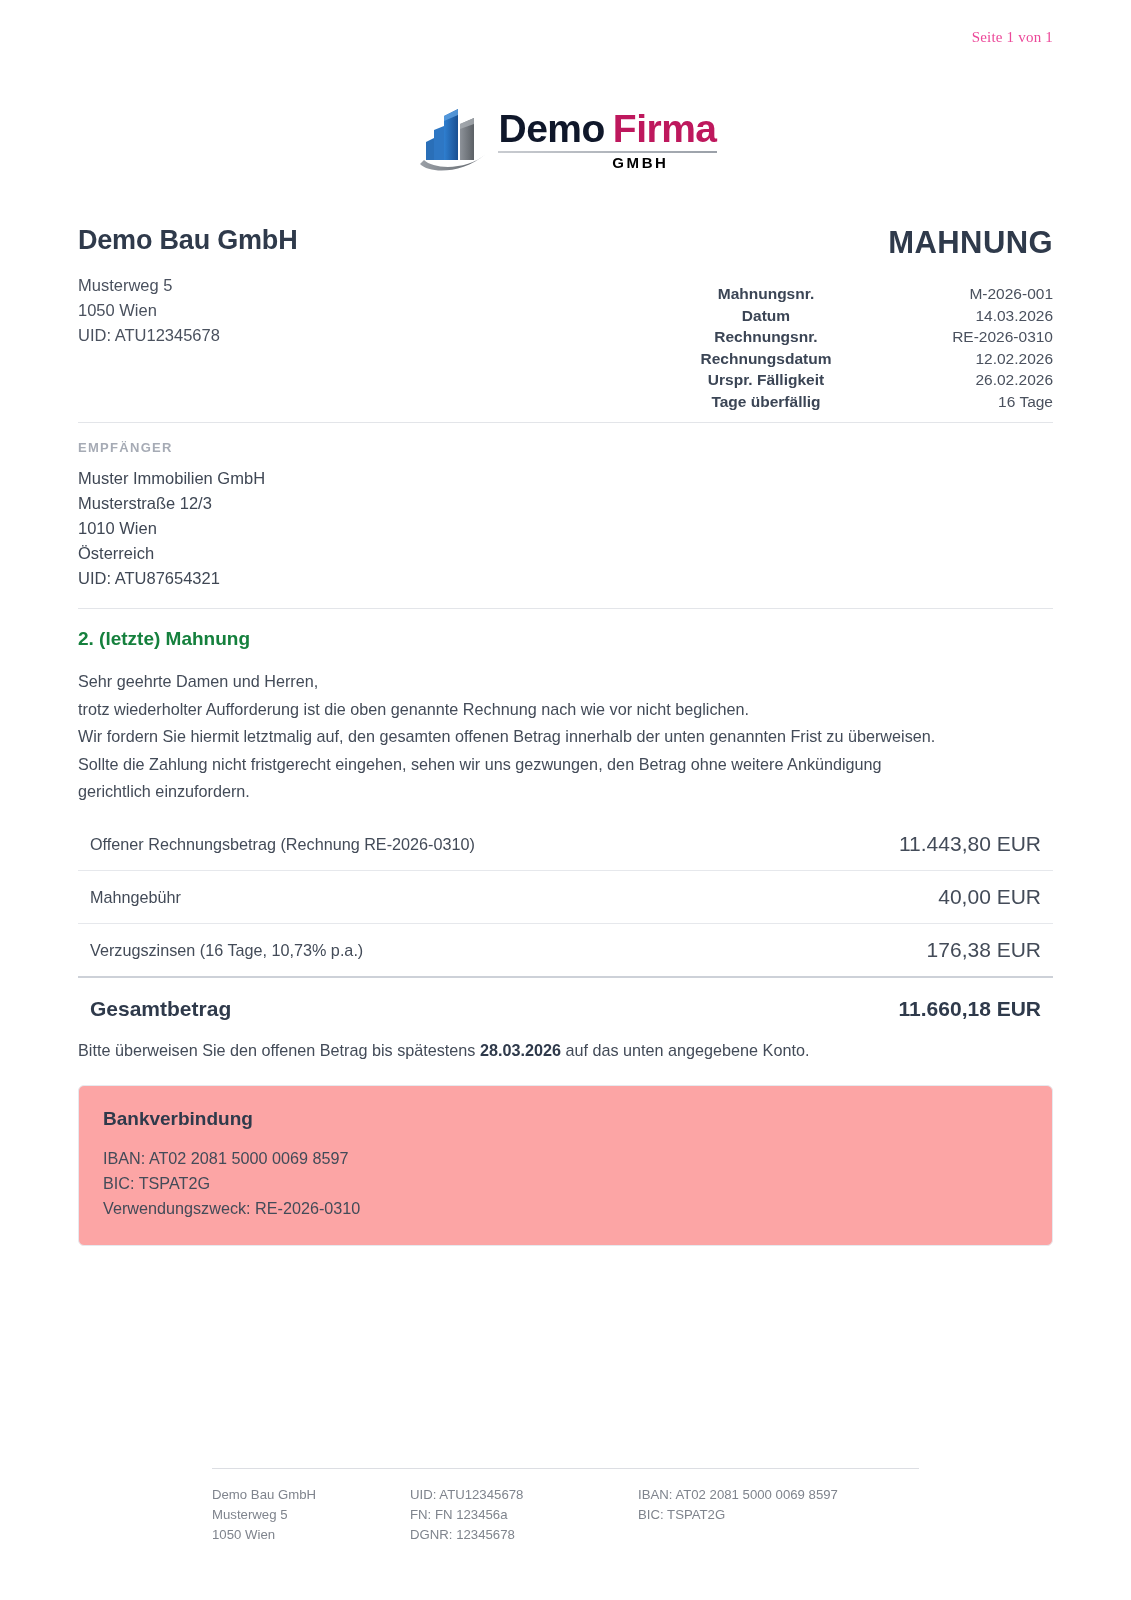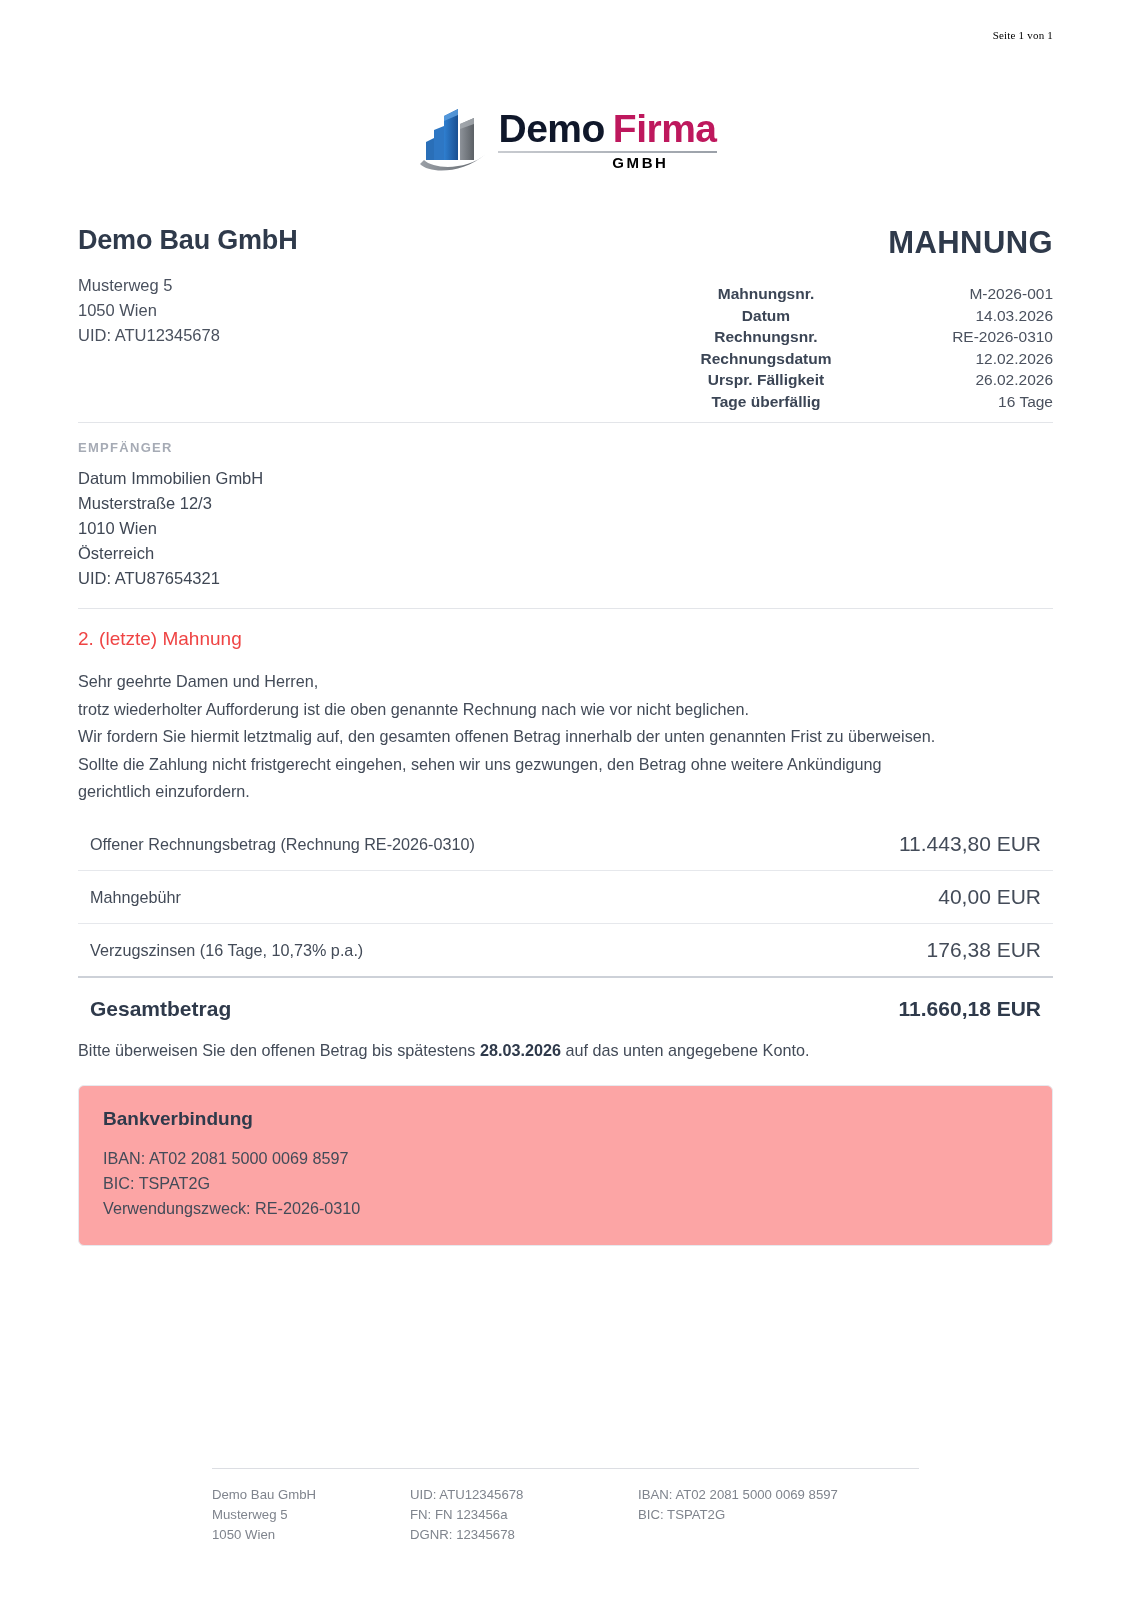--- a/index.html
+++ b/index.html
@@ -21,22 +21,22 @@
     box-sizing: border-box;
     overflow: hidden;
   }
 
   
   .page-number {
     position: absolute;
     top: 29px;
     right: 78px;
     font-family: "Liberation Serif", serif;
-    font-size: 11px;
-    color: #000000;
+    font-size: 15px;
+    color: #ec4899;
     letter-spacing: 0.2px;
   }
 
   
   .logo-wrap {
     position: absolute;
     top: 104px;
     left: 0;
     right: 0;
     display: flex;
@@ -171,22 +171,22 @@
 
   
   .body-block {
     position: absolute;
     top: 628px;
     left: 78px;
     right: 78px;
   }
   .body-heading {
     font-size: 19px;
-    font-weight: normal;
-    color: #ef4444;
+    font-weight: bold;
+    color: #15803d;
     margin-bottom: 18px;
   }
   .body-line {
     font-size: 16.2px;
     line-height: 27.5px;
     color: #434b58;
   }
 
   
   .amounts {
@@ -379,21 +379,21 @@
           </tr>
         </tbody>
       </table>
     </div>
   </div>
 
   <div class="divider divider-1"></div>
 
   <div class="recipient">
     <div class="recipient-label">EMPFÄNGER</div>
-    <div class="recipient-line">Datum Immobilien GmbH</div>
+    <div class="recipient-line">Muster Immobilien GmbH</div>
     <div class="recipient-line">Musterstraße 12/3</div>
     <div class="recipient-line">1010 Wien</div>
     <div class="recipient-line">Österreich</div>
     <div class="recipient-line">UID: ATU87654321</div>
   </div>
 
   <div class="divider divider-2"></div>
 
   <div class="body-block">
     <div class="body-heading">2. (letzte) Mahnung</div>

